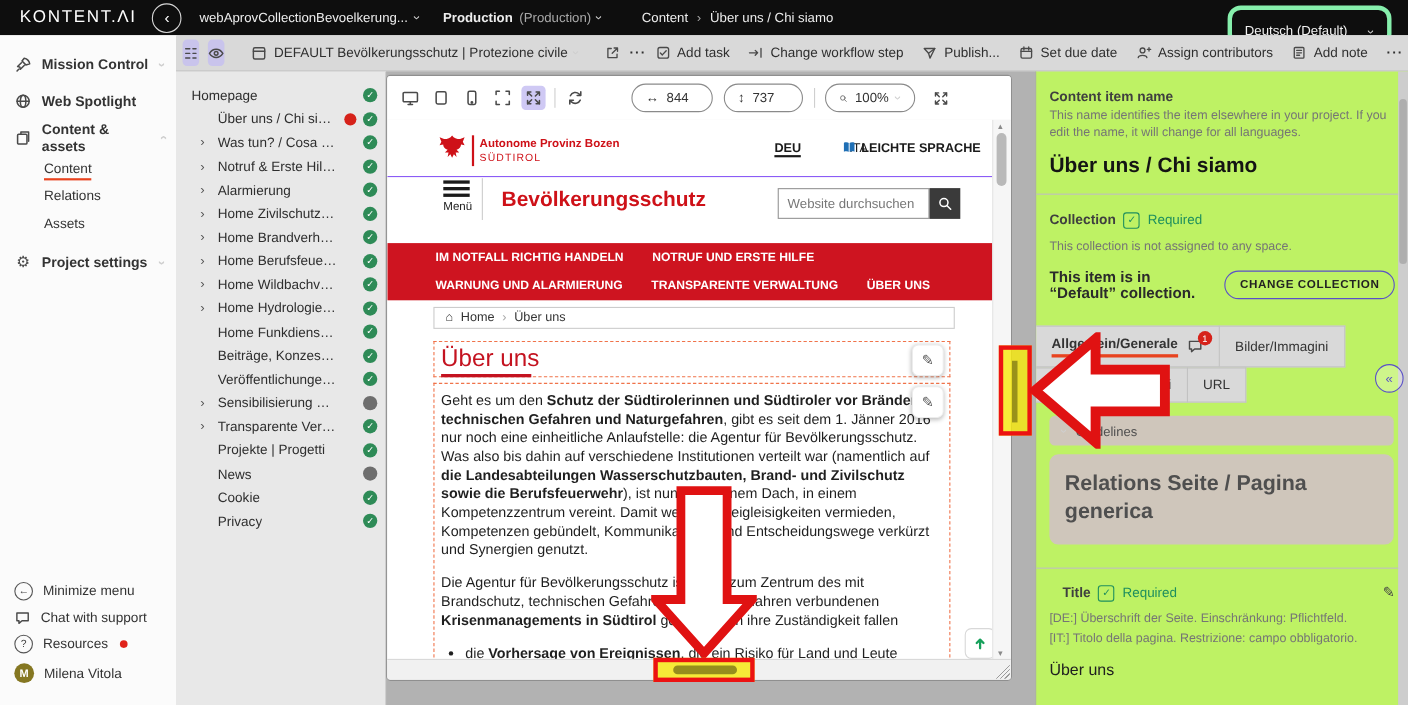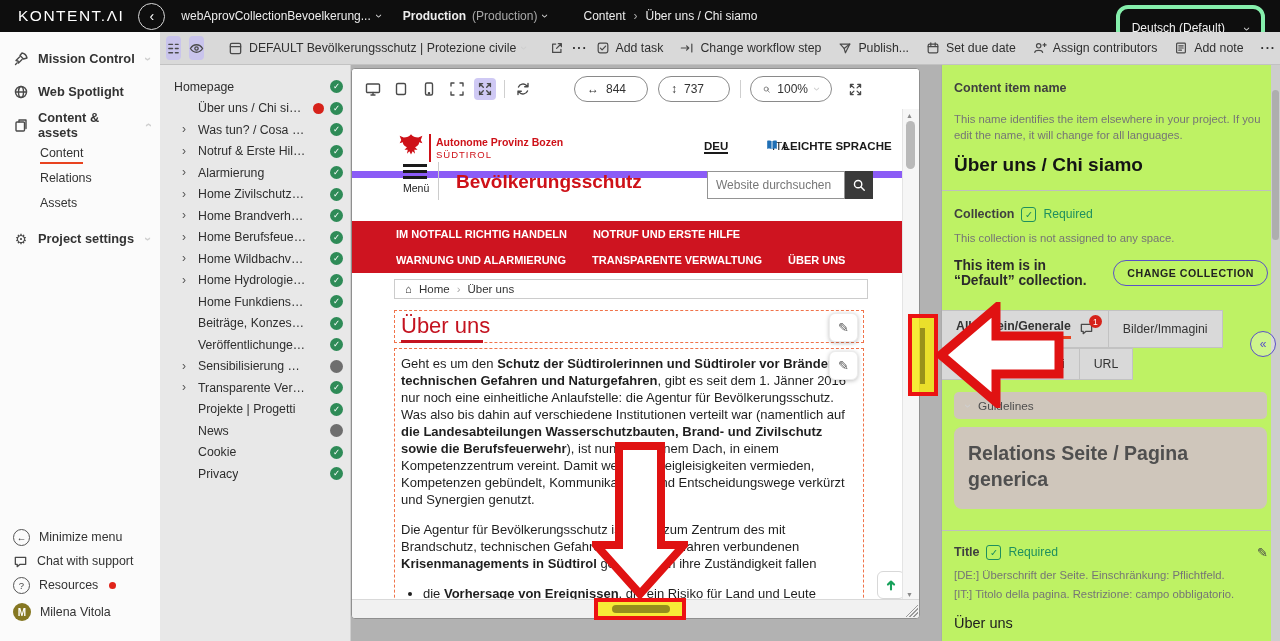--- a/index.html
+++ b/index.html
@@ -64,21 +64,21 @@
   .card{position:absolute;left:351px;top:68px;width:569px;height:551px;background:#fff;border:1px solid #8f8f8f;border-radius:4px;box-sizing:border-box;overflow:hidden;}
   .pvtb{position:absolute;left:0;top:0;width:100%;height:40px;border-bottom:1px solid #e2e2e2;background:#fff;}
   .dev{position:absolute;top:9px;width:22px;height:22px;display:flex;align-items:center;justify-content:center;border-radius:4px;cursor:pointer;}
   .dev.on{background:#cfc9f4;}
   .pill{position:absolute;top:7px;height:26px;border:1px solid #8a8a8a;border-radius:13px;display:flex;align-items:center;gap:7px;padding:0 12px;font-size:12px;color:#333;box-sizing:border-box;cursor:text;}
   .pvdiv{position:absolute;top:11px;width:1px;height:18px;background:#cfcfcf;}
 
   
   .site{position:absolute;left:0;top:40px;width:552px;height:492px;overflow:hidden;background:#fff;}
   .sred{color:#ce1118;}
-  .shead{position:absolute;left:0;top:17px;width:100%;height:45px;border-bottom:7px solid #8b5cf6;}
+  .shead{position:absolute;left:0;top:6px;width:100%;height:45px;border-bottom:1px solid #8b5cf6;}
   .brandtxt{font-size:10.5px;font-weight:700;color:#ce1118;line-height:1.2;}
   .brandtxt .l2{font-weight:400;letter-spacing:1px;font-size:9.5px;}
   .lang{position:absolute;top:14px;font-size:11.5px;color:#1a1a1a;cursor:pointer;}
   .hamb{width:24px;}
   .hamb div{height:2.5px;background:#1a1a1a;margin-bottom:3.5px;}
   .menuword{font-size:10.5px;color:#1a1a1a;margin-top:1px;}
   .sitetitle{font-size:19px;font-weight:700;color:#ce1118;}
   .searchbox{position:absolute;left:355px;top:62px;width:138px;height:28px;border:1px solid #949494;box-sizing:border-box;
     font-size:12px;color:#777;display:flex;align-items:center;padding-left:8px;background:#fff;cursor:text;}
   .searchbtn{position:absolute;left:493px;top:62px;width:28px;height:28px;background:#3a3a3a;display:flex;align-items:center;justify-content:center;cursor:pointer;}
@@ -104,41 +104,41 @@
   .varrow{position:absolute;left:3px;font-size:7px;color:#8a8a8a;}
   .vthumb{position:absolute;left:3px;top:12px;width:9px;height:48px;background:#b9b9b9;border-radius:5px;cursor:grab;}
   .hscroll{position:absolute;left:0;bottom:0;width:100%;height:18px;background:#f1f1f1;border-top:1px solid #d9d9d9;}
   .grip{position:absolute;right:1px;bottom:1px;width:13px;height:13px;
     background:linear-gradient(135deg,transparent 50%,#9a9a9a 50%,#9a9a9a 55%,transparent 55%,transparent 65%,#9a9a9a 65%,#9a9a9a 70%,transparent 70%,transparent 80%,#9a9a9a 80%,#9a9a9a 85%,transparent 85%);}
 
   
   .rpanel{position:absolute;left:941px;top:65px;width:339px;bottom:0;background:#bef264;border-left:1px solid #ababab;box-sizing:border-box;
     padding:16px 12px 0 12px;}
   .plabel{font-size:12.5px;font-weight:700;color:#3f3f3f;}
-  .phelp{font-size:11.3px;color:#757575;line-height:1.4;margin-top:17px;max-width:308px;}
+  .phelp{font-size:11.3px;color:#757575;line-height:1.4;margin-top:3px;max-width:308px;}
   .pvalue{font-size:19px;font-weight:700;color:#141414;margin-top:10px;}
   .phr{height:1px;background:#bfbfbf;margin:14px -12px 0 -12px;}
   .reqrow{display:flex;align-items:center;gap:7px;margin-top:16px;}
   .reqbox{width:13px;height:13px;border:1.4px solid #1e8f5e;border-radius:3px;color:#1e8f5e;font-size:9.5px;display:flex;align-items:center;justify-content:center;}
   .reqtxt{font-size:12.2px;color:#1e8f5e;}
   .collrow{display:flex;align-items:center;gap:10px;margin-top:12px;}
   .colltxt{font-size:13.8px;font-weight:600;color:#2b2b2b;}
   .collbtn{border:1.6px solid #5a50c8;border-radius:15px;padding:6px 13px;font-size:10.6px;font-weight:700;letter-spacing:.05em;color:#222;background:transparent;cursor:pointer;white-space:nowrap;}
   .tabs{margin:22px -12px 0 -12px;}
   .trowt{display:flex;}
   .tab{background:#d9d9d9;border:1px solid #c2c2c2;border-left:none;padding:8px 14px;font-size:12.3px;color:#333;cursor:pointer;display:flex;align-items:center;gap:8px;}
   .tab.active .tl{border-bottom:3px solid #e8431f;padding-bottom:3px;font-weight:600;}
   .badge{position:relative;}
   .badge .bnum{position:absolute;top:-7px;right:-8px;background:#d6221a;color:#fff;border-radius:50%;width:13px;height:13px;
     font-size:8.5px;display:flex;align-items:center;justify-content:center;}
   .gline{margin-top:12px;width:313px;height:27px;background:#cfc6bb;border-radius:5px;display:flex;align-items:center;gap:8px;
     padding-left:12px;box-sizing:border-box;font-size:11.8px;color:#4e4e4e;cursor:pointer;}
   .typebox{margin-top:8px;width:313px;height:82px;background:#cfc6bb;border-radius:8px;box-sizing:border-box;padding:13px 14px;
     font-size:19.5px;line-height:26px;font-weight:700;color:#4f4f4f;}
-  .fieldrow{display:flex;gap:7px;margin-top:14px;}
+  .fieldrow{display:flex;align-items:center;gap:7px;margin-top:14px;margin-left:12px;}
   .penbtn{margin-left:auto;color:#444;font-size:13px;cursor:pointer;}
   .fvalue{font-size:14.5px;color:#202020;margin-top:12px;}
   .collapse{position:absolute;left:1250px;top:331px;width:24px;height:24px;border:1.5px solid #5a50c8;border-radius:50%;
     color:#5a50c8;font-size:12px;display:flex;align-items:center;justify-content:center;background:rgba(255,255,255,.25);cursor:pointer;z-index:8;}
   .rpscroll{position:absolute;right:0;top:65px;width:9px;bottom:0;background:#cdcdcd;}
   .rpthumb{position:absolute;right:1px;top:25px;width:7px;height:150px;border-radius:4px;background:#aeaeae;cursor:grab;}
 
   
   .ann{z-index:60;}
   .hibox{position:absolute;border:4px solid #ec1212;background:rgba(247,233,13,.82);box-sizing:border-box;}

